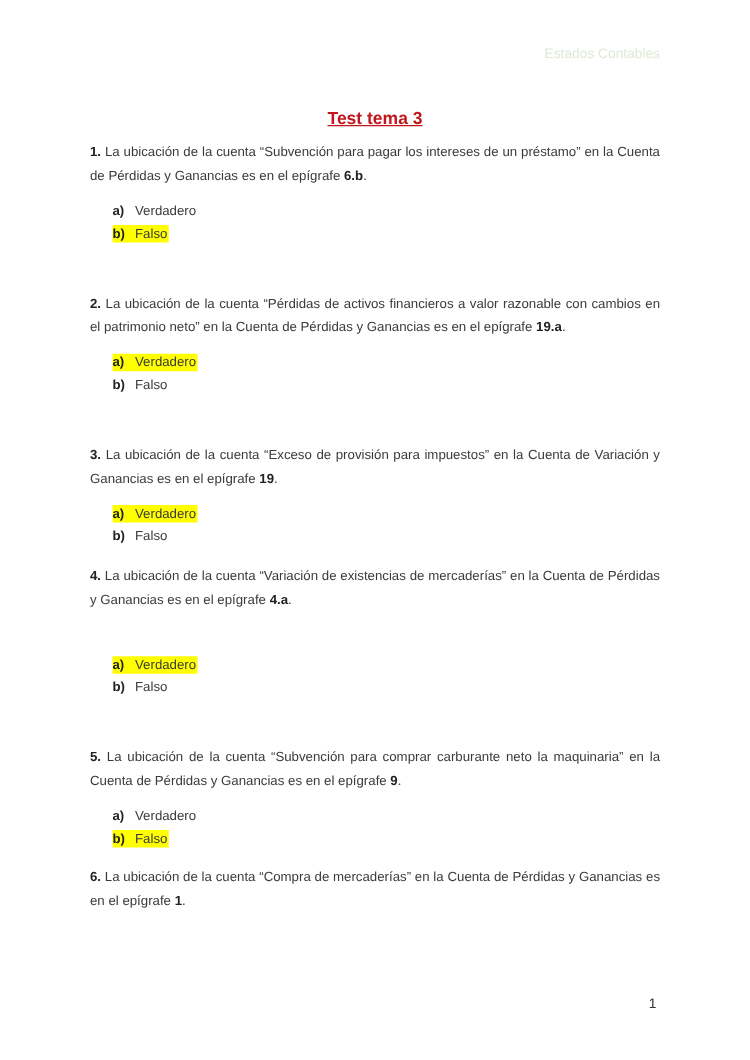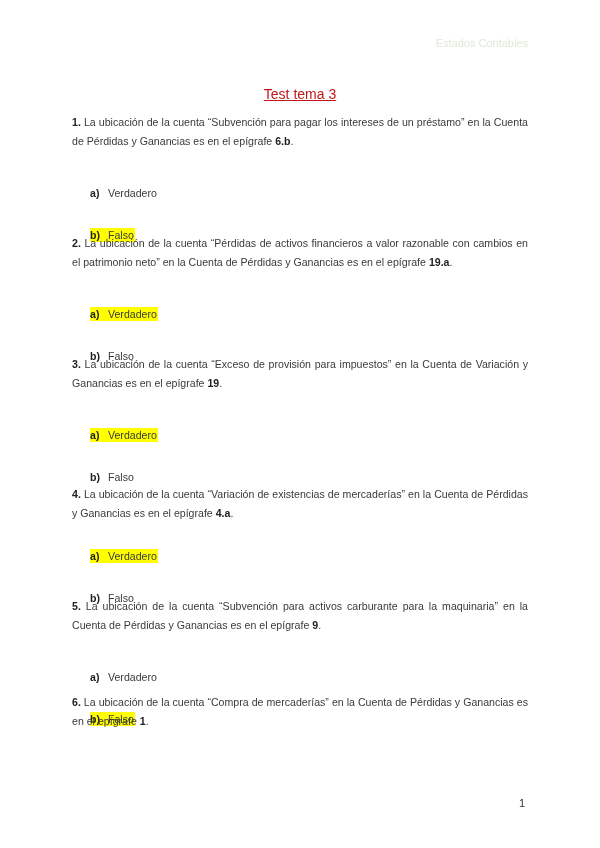--- a/index.html
+++ b/index.html
@@ -1,25 +1,25 @@
 <!DOCTYPE html>
 <html><head>
 <meta charset="utf-8">
 <style>
   html, body { margin:0; padding:0; background:#ffffff; }
   body { width:600px; height:848px; position:relative; overflow:hidden;
          font-family:"Liberation Sans", sans-serif; color:#3a3a3a; }
   .header { position:absolute; top:37px; right:72px; font-size:11px; color:#dfe9d6;margin-left:25px; }
   .title { position:absolute; top:86px; left:0; width:600px; text-align:center;
-           font-size:14px; font-weight:normal; color:#c0161c; text-decoration:underline; }
+           font-size:14px; font-weight:bold; color:#c0161c; text-decoration:underline; }
   .q { position:absolute; left:72px; width:456px; font-size:10.6px; line-height:19px;
        text-align:justify; color:#3a3a3a; }
   .q b { color:#222; }
   .opts { position:absolute; left:90px; font-size:10.6px; line-height:18px; }
-  .opt { display:block; height:18px;margin-top:24px; }
+  .opt { display:block; height:18px; }
   .opt span.hl { background:#ffff00; padding:1px 1px 1px 0; }
   .opt .lbl { font-weight:bold; color:#222; display:inline-block; width:18px; }
   .pagenum { position:absolute; top:797px; left:519px; font-size:11px; color:#333; }
 </style>
 </head>
 <body>
 
 <div class="header">Estados Contables</div>
 <div class="title">Test tema 3</div>
 
@@ -40,30 +40,30 @@
 </div>
 
 <div class="q" style="top:355px">
   <b>3.</b><span> La ubicación de la cuenta “Exceso de provisión para impuestos” en la Cuenta de Variación y Ganancias es en el epígrafe </span><b>19</b><span>.</span>
 </div>
 <div class="opts" style="top:402px">
   <div class="opt"><span class="hl"><span class="lbl">a)</span><span>Verdadero</span></span></div>
   <div class="opt"><span class="lbl">b)</span><span>Falso</span></div>
 </div>
 
-<div class="q" style="top:485px">
+<div class="q" style="top:452px">
   <b>4.</b><span> La ubicación de la cuenta “Variación de existencias de mercaderías” en la Cuenta de Pérdidas y Ganancias es en el epígrafe </span><b>4.a</b><span>.</span>
 </div>
 <div class="opts" style="top:523px">
   <div class="opt"><span class="hl"><span class="lbl">a)</span><span>Verdadero</span></span></div>
   <div class="opt"><span class="lbl">b)</span><span>Falso</span></div>
 </div>
 
 <div class="q" style="top:597px">
-  <b>5.</b><span> La ubicación de la cuenta “Subvención para activos carburante para la maquinaria” en la Cuenta de Pérdidas y Ganancias es en el epígrafe </span><b>9</b><span>.</span>
+  <b>5.</b><span> La ubicación de la cuenta “Subvención para comprar carburante neto la maquinaria” en la Cuenta de Pérdidas y Ganancias es en el epígrafe </span><b>9</b><span>.</span>
 </div>
 <div class="opts" style="top:644px">
   <div class="opt"><span class="lbl">a)</span><span>Verdadero</span></div>
   <div class="opt"><span class="hl"><span class="lbl">b)</span><span>Falso</span></span></div>
 </div>
 
 <div class="q" style="top:693px">
   <b>6.</b><span> La ubicación de la cuenta “Compra de mercaderías” en la Cuenta de Pérdidas y Ganancias es en el epígrafe </span><b>1</b><span>.</span>
 </div>
 

